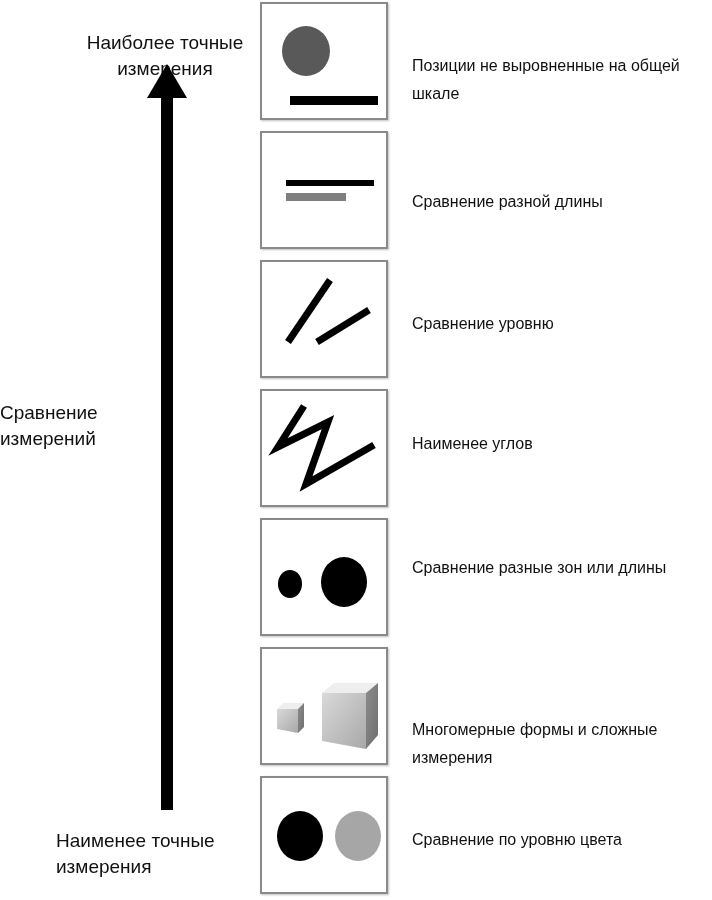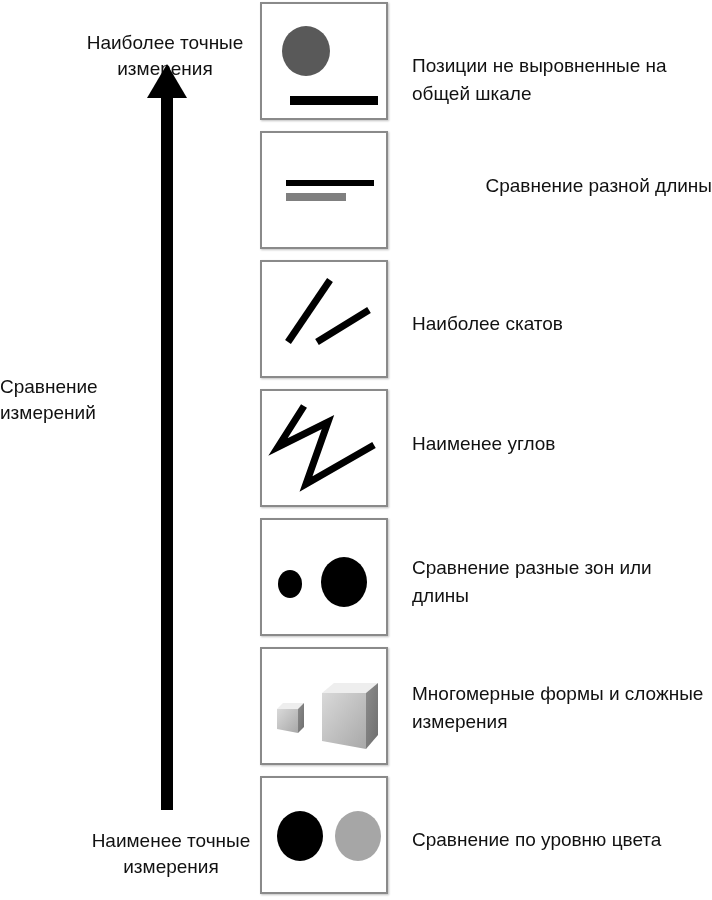--- a/index.html
+++ b/index.html
@@ -1,30 +1,30 @@
 <!DOCTYPE html>
 <html><head>
 <meta charset="utf-8">
 <style>
   html, body { margin:0; padding:0; background:#ffffff; }
   body { width:712px; height:900px; position:relative; overflow:hidden;
          font-family:"Liberation Sans","DejaVu Sans",sans-serif; color:#111; }
   .label { position:absolute; font-size:19px; line-height:26px; }
   .top-label { left:50px; top:6px; width:230px; text-align:center;margin-top:24px; }
-  .mid-label { left:0; top:374px; width:125px; }
-  .bot-label { left:56px; top:828px; width:230px; text-align:center; }
+  .mid-label { left:0; top:400px; width:125px; }
+  .bot-label { left:56px; top:828px; width:230px; text-align:left; }
   .arrow-shaft { position:absolute; left:161px; top:92px; width:12px; height:718px; background:#000; }
   .arrow-head { position:absolute; left:147px; top:64px; width:0; height:0;
                 border-left:20px solid transparent; border-right:20px solid transparent;
                 border-bottom:34px solid #000; }
   .panel { position:absolute; left:260px; width:128px; height:118px;
            border:2px solid #8a8a8a; background:#fff; box-sizing:border-box;
            box-shadow: 1px 1px 2px rgba(0,0,0,0.25); }
   .panel svg { position:absolute; left:0; top:0; }
-  .desc { position:absolute; left:412px; font-size:19px; line-height:28px; width:300px; }
+  .desc { position:absolute; left:412px; font-size:16px; line-height:28px; width:300px; }
 </style>
 </head>
 <body>
 
 <div class="label top-label">Наиболее точные измерения</div>
 <div class="label mid-label">Сравнение измерений</div>
 <div class="label bot-label">Наименее точные измерения</div>
 
 <div>
   <div class="arrow-head"></div>
@@ -38,29 +38,29 @@
   </svg>
 </div>
 <div class="desc" style="top:52px;">Позиции не выровненные на общей шкале</div>
 
 <div class="panel" style="top:131px;">
   <svg width="124" height="114">
     <rect x="24" y="47" width="88" height="6" fill="#000"></rect>
     <rect x="24" y="60" width="60" height="8" fill="#7f7f7f"></rect>
   </svg>
 </div>
-<div class="desc" style="top:172px;text-align:right;">Сравнение разной длины</div>
+<div class="desc" style="top:188px;">Сравнение разной длины</div>
 
 <div class="panel" style="top:260px;">
   <svg width="124" height="114">
     <line x1="26" y1="80" x2="68" y2="18" stroke="#000" stroke-width="7"></line>
     <line x1="55" y1="80" x2="107" y2="48" stroke="#000" stroke-width="7"></line>
   </svg>
 </div>
-<div class="desc" style="top:310px;">Наиболее скатов</div>
+<div class="desc" style="top:310px;">Сравнение уровню</div>
 
 <div class="panel" style="top:389px;">
   <svg width="124" height="114">
     <polyline points="42,15 16,56 66,31 44,93 112,54" fill="none" stroke="#000" stroke-width="7" stroke-linejoin="miter"></polyline>
   </svg>
 </div>
 <div class="desc" style="top:430px;">Наименее углов</div>
 
 <div class="panel" style="top:518px;">
   <svg width="124" height="114">
@@ -85,21 +85,21 @@
 
     <polygon points="15,60 36,60 42,54 21,54" fill="#eeeeee"></polygon>
     <polygon points="15,60 36,60 36,84 15,80" fill="url(#cubeFront)"></polygon>
     <polygon points="36,60 42,54 42,78 36,84" fill="url(#cubeSide)"></polygon>
 
     <polygon points="60,44 104,44 116,34 72,34" fill="#eeeeee"></polygon>
     <polygon points="60,44 104,44 104,100 60,92" fill="url(#cubeFront)"></polygon>
     <polygon points="104,44 116,34 116,86 104,100" fill="url(#cubeSide)"></polygon>
   </svg>
 </div>
-<div class="desc" style="top:680px;">Многомерные формы и сложные измерения</div>
+<div class="desc" style="top:716px;">Многомерные формы и сложные измерения</div>
 
 <div class="panel" style="top:776px;">
   <svg width="124" height="114">
     <ellipse cx="38" cy="58" rx="23" ry="25" fill="#000"></ellipse>
     <ellipse cx="96" cy="58" rx="23" ry="25" fill="#a6a6a6"></ellipse>
   </svg>
 </div>
 <div class="desc" style="top:826px;">Сравнение по уровню цвета</div>
 
 </body></html>

